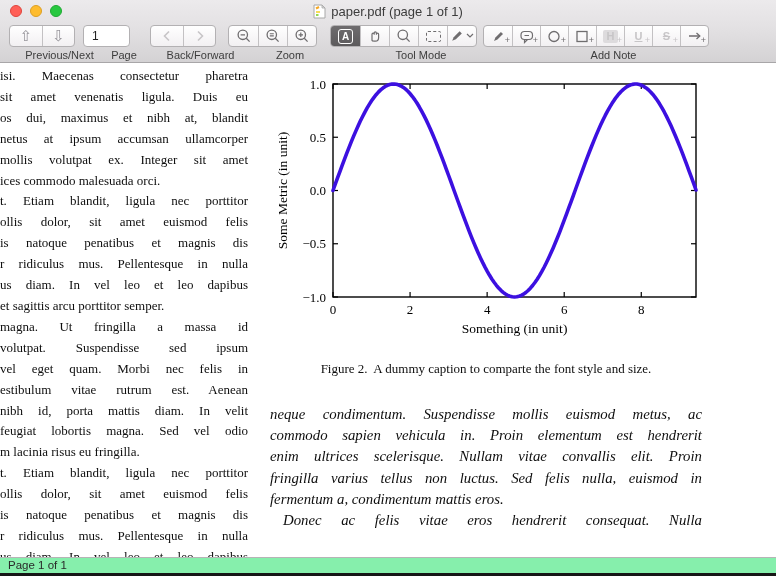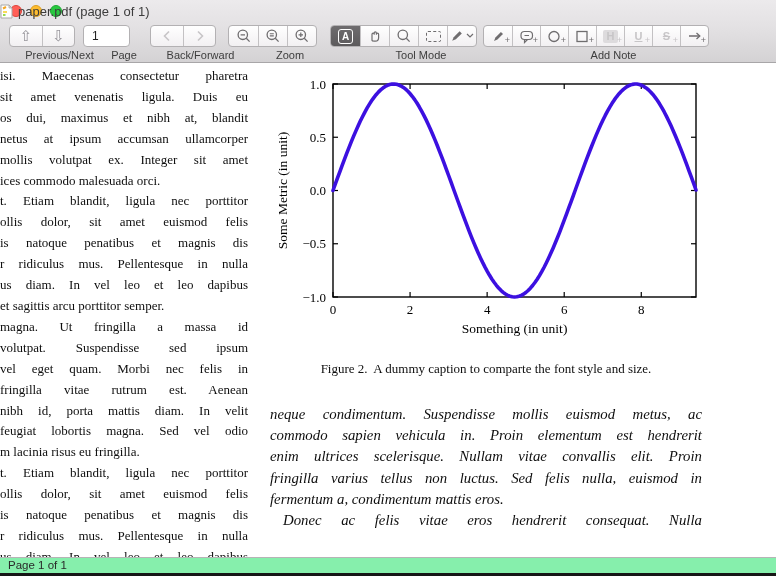--- a/index.html
+++ b/index.html
@@ -10,21 +10,21 @@
   .chrome { position:absolute; top:0; left:0; width:776px; height:63px;
             background:linear-gradient(#eceaec 0%, #e3e1e3 45%, #d4d2d4 100%);
             border-bottom:1px solid #a8a6a8; }
   .titlebar { position:absolute; top:0; left:0; width:776px; height:22px; }
   .traffic { position:absolute; top:5px; left:10px; display:flex; gap:8px; }
   .light { width:12px; height:12px; border-radius:50%; }
   .light.red    { background:#ff5f57; border:0.5px solid #e0443c; }
   .light.yellow { background:#febc2e; border:0.5px solid #dd9f23; }
   .light.green  { background:#28c840; border:0.5px solid #1faa33; }
   .title-wrap { position:absolute; top:0; left:0; right:0; height:22px;
-                display:flex; align-items:center; justify-content:flex-start; gap:5px; }
+                display:flex; align-items:center; justify-content:center; gap:5px; }
   .title-text { font-size:13px; color:#3c3c3c; }
 
   .tb-group { position:absolute; top:25px; }
   .tb-label { position:absolute; top:24px; left:50%; transform:translateX(-50%);
               font-size:11px; color:#3d3d3d; white-space:nowrap;padding-left:35px; }
   .seg { display:flex; height:22px; border:1px solid #b3b1b3; border-radius:4px;
          background:linear-gradient(#ffffff,#f2f0f2); overflow:hidden; }
   .seg .btn { display:flex; align-items:center; justify-content:center;
               height:100%; color:#6f6d6f; position:relative; cursor:default; }
   .seg .btn + .btn { border-left:1px solid #c3c1c3; }
@@ -247,21 +247,21 @@
       <div class="doc-line end">ices commodo malesuada orci.</div>
       <div class="doc-line">t. Etiam blandit, ligula nec porttitor</div>
       <div class="doc-line">ollis dolor, sit amet euismod felis</div>
       <div class="doc-line">is natoque penatibus et magnis dis</div>
       <div class="doc-line">r ridiculus mus. Pellentesque in nulla</div>
       <div class="doc-line">us diam.  In vel leo et leo dapibus</div>
       <div class="doc-line end">et sagittis arcu porttitor semper.</div>
       <div class="doc-line">magna.   Ut fringilla a massa id</div>
       <div class="doc-line">volutpat.  Suspendisse sed ipsum</div>
       <div class="doc-line">vel eget quam.  Morbi nec felis in</div>
-      <div class="doc-line">fringilla vitae rutrum est.  Aenean</div>
+      <div class="doc-line">estibulum vitae rutrum est.  Aenean</div>
       <div class="doc-line">nibh id, porta mattis diam.  In velit</div>
       <div class="doc-line">feugiat lobortis magna. Sed vel odio</div>
       <div class="doc-line end">m lacinia risus eu fringilla.</div>
       <div class="doc-line">t. Etiam blandit, ligula nec porttitor</div>
       <div class="doc-line">ollis dolor, sit amet euismod felis</div>
       <div class="doc-line">is natoque penatibus et magnis dis</div>
       <div class="doc-line">r ridiculus mus. Pellentesque in nulla</div>
       <div class="doc-line">us diam.  In vel leo et leo dapibus</div>
     </div>
 

